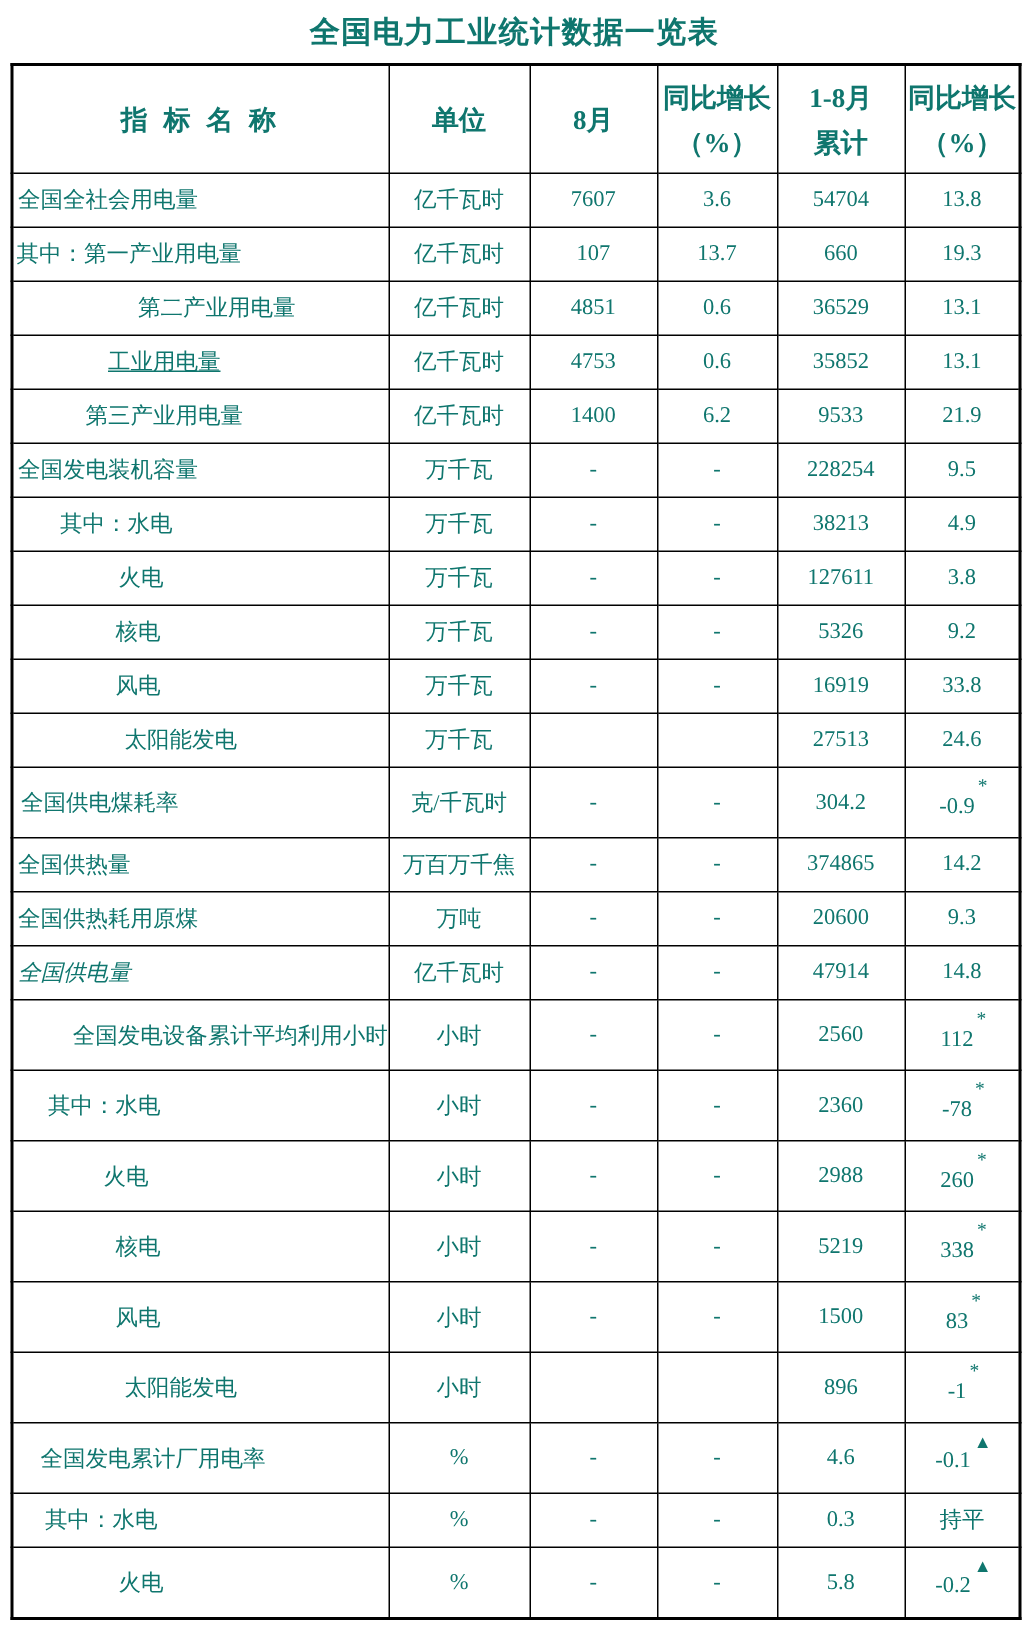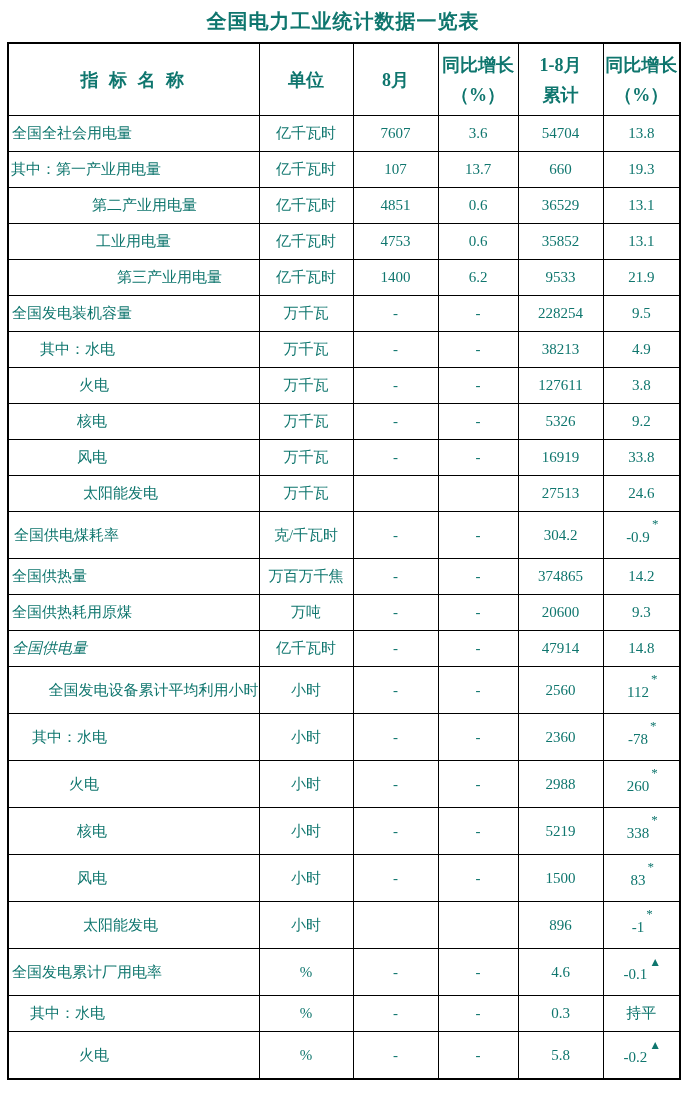--- a/index.html
+++ b/index.html
@@ -83,29 +83,29 @@
         </tr>
         <tr>
           <td class="label" style="padding-left: 83px;">第二产业用电量</td>
           <td class="c">亿千瓦时</td>
           <td class="c">4851</td>
           <td class="c">0.6</td>
           <td class="c">36529</td>
           <td class="c"><span>13.1</span></td>
         </tr>
         <tr>
-          <td class="label" style="padding-left: 87px;">工业用电量</td>
+          <td class="label" style="padding-left: 63px; text-decoration: underline;">工业用电量</td>
           <td class="c">亿千瓦时</td>
           <td class="c">4753</td>
           <td class="c">0.6</td>
           <td class="c">35852</td>
           <td class="c"><span>13.1</span></td>
         </tr>
         <tr>
-          <td class="label" style="padding-left: 108px;">第三产业用电量</td>
+          <td class="label" style="padding-left: 48px;">第三产业用电量</td>
           <td class="c">亿千瓦时</td>
           <td class="c">1400</td>
           <td class="c">6.2</td>
           <td class="c">9533</td>
           <td class="c"><span>21.9</span></td>
         </tr>
         <tr>
           <td class="label" style="padding-left: 3px;">全国发电装机容量</td>
           <td class="c">万千瓦</td>
           <td class="c">-</td>
@@ -227,21 +227,21 @@
         </tr>
         <tr class="tall">
           <td class="label" style="padding-left: 74px;">太阳能发电</td>
           <td class="c">小时</td>
           <td class="c"></td>
           <td class="c"></td>
           <td class="c">896</td>
           <td class="c"><span>-1</span><sup class="star">*</sup></td>
         </tr>
         <tr class="tall">
-          <td class="label" style="padding-left: 3px; margin-top: 12px;">全国发电累计厂用电率</td>
+          <td class="label" style="padding-left: 18px; margin-top: 12px;">全国发电累计厂用电率</td>
           <td class="c">%</td>
           <td class="c">-</td>
           <td class="c">-</td>
           <td class="c">4.6</td>
           <td class="c"><span>-0.1</span><sup class="tri">▲</sup></td>
         </tr>
         <tr>
           <td class="label" style="padding-left: 21px;">其中：水电</td>
           <td class="c">%</td>
           <td class="c">-</td>

